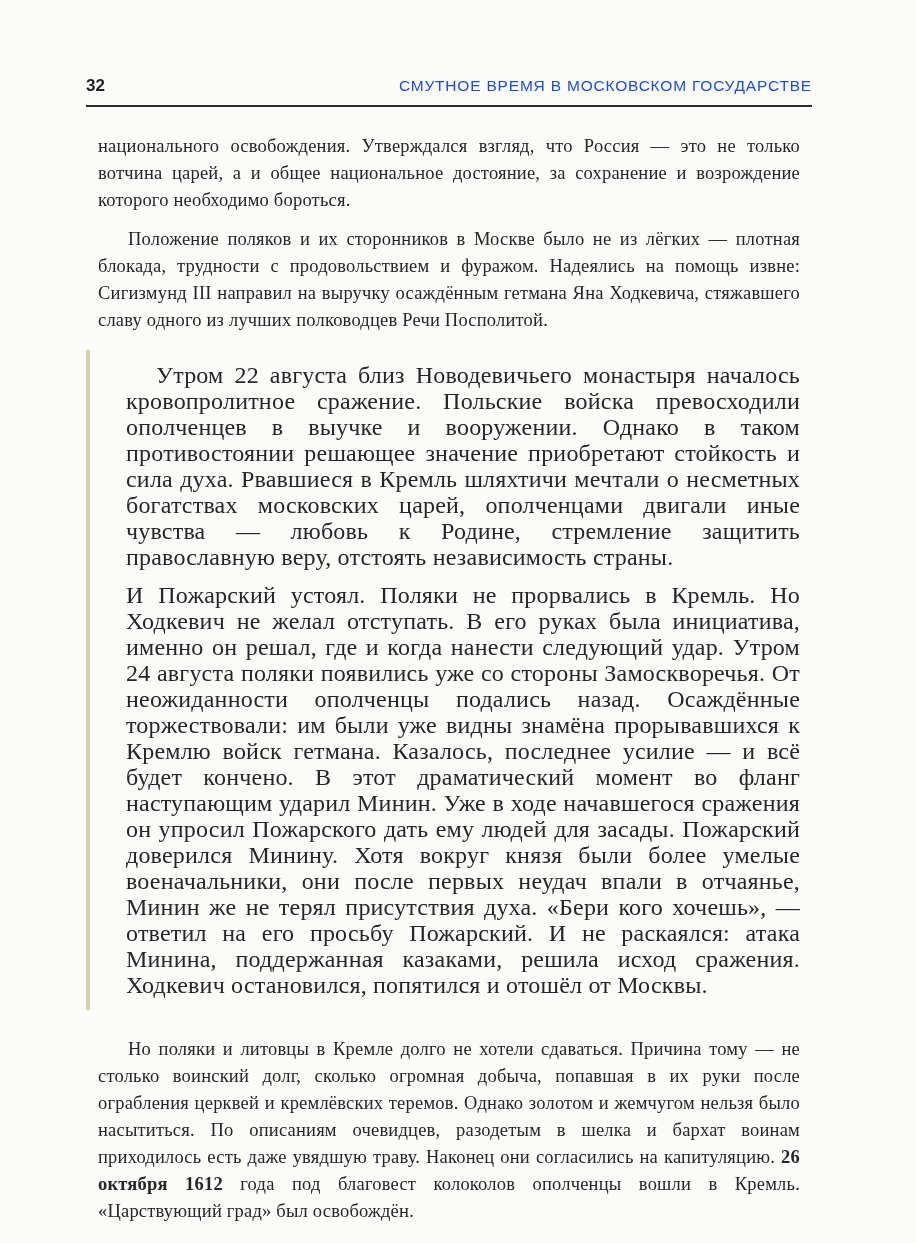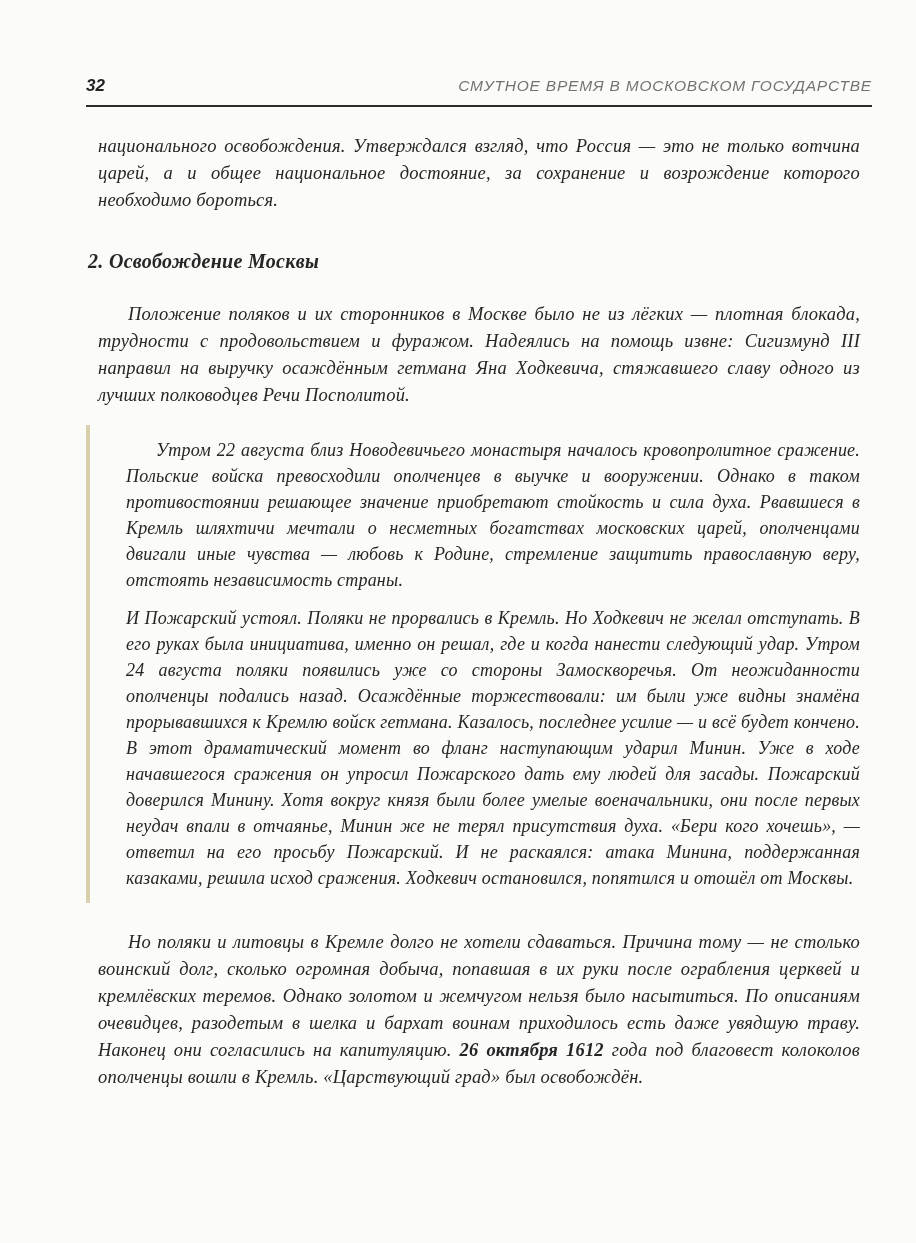--- a/index.html
+++ b/index.html
@@ -8,41 +8,40 @@
   }
   body {
     background: #fbfbf9;
   }
   .page {
     position: relative;
     width: 916px;
     height: 1243px;
     box-sizing: border-box;
     background: #fbfbf9;
-    padding: 76px 44px 0 86px;
+    padding: 76px 104px 0 86px;
     font-family: "Liberation Serif", "DejaVu Serif", serif;
     color: #262626;
     overflow: hidden;
-    font-style: italic;
   }
   .page-header {
     display: flex;
     justify-content: space-between;
     align-items: baseline;
     font-family: "Liberation Sans", "DejaVu Sans", sans-serif;
   }
   .page-number {
     font-weight: bold;
     font-size: 17px;
     color: #222;
   }
   .running-title {
     font-size: 15.5px;
     letter-spacing: 0.8px;
-    color: #737373;
+    color: #1d4ed8;
     font-weight: 500;
   }
   .header-rule {
     height: 2px;
     background: #2b2b2b;
     margin-top: 9px;
     margin-bottom: 26px;
   }
   .body-text {
     font-size: 18.5px;
@@ -70,21 +69,21 @@
     display: flex;
     margin: 16px 0 26px 0;
   }
   .inset-bar {
     flex: 0 0 4px;
     background: #d9cfad;
     margin-right: 24px;
   }
   .inset-text {
     flex: 1;
-    font-size: 18px;
+    font-size: 24px;
     line-height: 26px;
   }
   strong.bold-date {
     font-weight: bold;
   }
 </style>
 </head>
 <body>
 
 <div class="page">
@@ -94,21 +93,20 @@
     <span class="running-title">СМУТНОЕ ВРЕМЯ В МОСКОВСКОМ ГОСУДАРСТВЕ</span>
   </header>
 
   <div class="header-rule"></div>
 
   <main class="body-text">
 
     <p class="para no-indent">национального освобождения. Утверждался взгляд, что Россия — это не только вотчина царей, а и общее национальное достояние, за сохранение и возрождение которого необходимо бороться.</p>
 
 
-    <h2 class="section-heading">2. Освобождение Москвы</h2>
 
     <p class="para indent">Положение поляков и их сторонников в Москве было не из лёгких — плотная блокада, трудности с продовольствием и фуражом. Надеялись на помощь извне: Сигизмунд III направил на выручку осаждённым гетмана Яна Ходкевича, стяжавшего славу одного из лучших полководцев Речи Посполитой.</p>
 
     <aside class="inset">
       <div class="inset-bar"></div>
       <div class="inset-text">
         <p class="para indent">Утром 22 августа близ Новодевичьего монастыря началось кровопролитное сражение. Польские войска превосходили ополченцев в выучке и вооружении. Однако в таком противостоянии решающее значение приобретают стойкость и сила духа. Рвавшиеся в Кремль шляхтичи мечтали о несметных богатствах московских царей, ополченцами двигали иные чувства — любовь к Родине, стремление защитить православную веру, отстоять независимость страны.</p>
         <p class="para no-indent">И Пожарский устоял. Поляки не прорвались в Кремль. Но Ходкевич не желал отступать. В его руках была инициатива, именно он решал, где и когда нанести следующий удар. Утром 24 августа поляки появились уже со стороны Замоскворечья. От неожиданности ополченцы подались назад. Осаждённые торжествовали: им были уже видны знамёна прорывавшихся к Кремлю войск гетмана. Казалось, последнее усилие — и всё будет кончено. В этот драматический момент во фланг наступающим ударил Минин. Уже в ходе начавшегося сражения он упросил Пожарского дать ему людей для засады. Пожарский доверился Минину. Хотя вокруг князя были более умелые военачальники, они после первых неудач впали в отчаянье, Минин же не терял присутствия духа. «Бери кого хочешь», — ответил на его просьбу Пожарский. И не раскаялся: атака Минина, поддержанная казаками, решила исход сражения. Ходкевич остановился, попятился и отошёл от Москвы.</p>
       </div>
     </aside>

